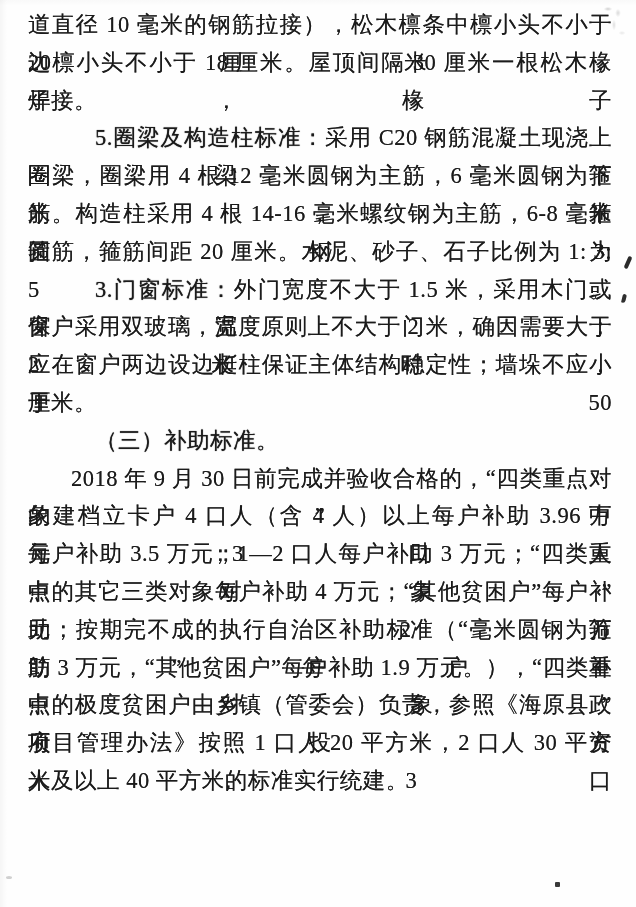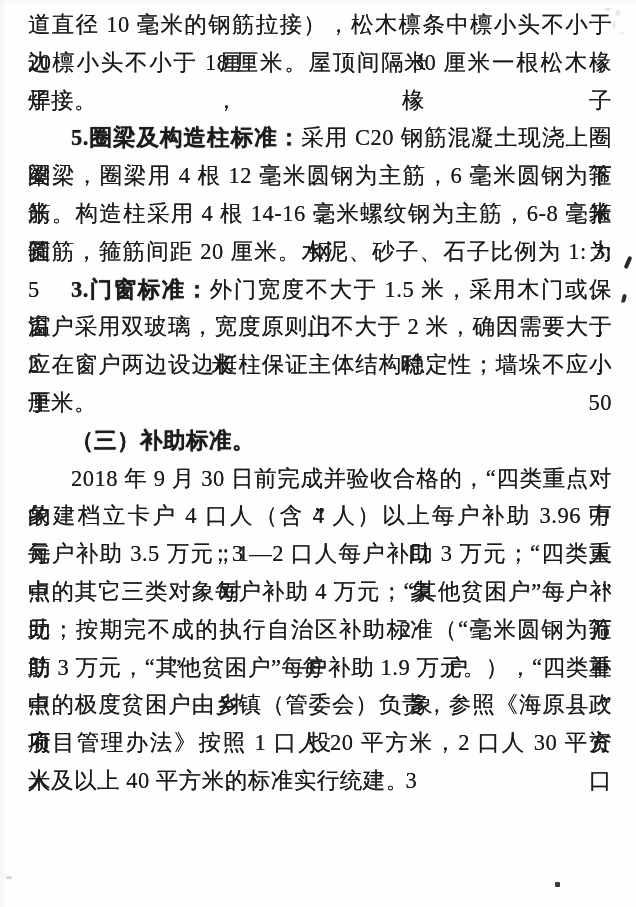--- a/index.html
+++ b/index.html
@@ -38,22 +38,23 @@
     text-shadow: 0 0 0.6px rgba(20,20,20,0.75);
   }
   .line.just {
     white-space: normal;
     text-align: justify;
     text-align-last: justify;
     text-justify: inter-character;
   }
   .line.ind { text-indent: 43px; }
   .seg.bold {
-    font-weight: 700;
+    font-weight: 400;
     text-shadow: 0 0 0.9px rgba(10,10,10,0.9);
+    margin-left: 24px;
   }
   
   .artifact { position: absolute; pointer-events: none; }
   .smudge {
     left: 598px; top: 3px; width: 32px; height: 38px;
     background:
       radial-gradient(6px 3px at 10px 6px,  rgba(120,120,120,0.35), rgba(0,0,0,0) 70%),
       radial-gradient(4px 6px at 20px 10px, rgba(130,130,130,0.30), rgba(0,0,0,0) 70%),
       radial-gradient(3px 8px at 16px 22px, rgba(140,140,140,0.28), rgba(0,0,0,0) 70%),
       radial-gradient(5px 3px at 24px 30px, rgba(150,150,150,0.22), rgba(0,0,0,0) 70%);

